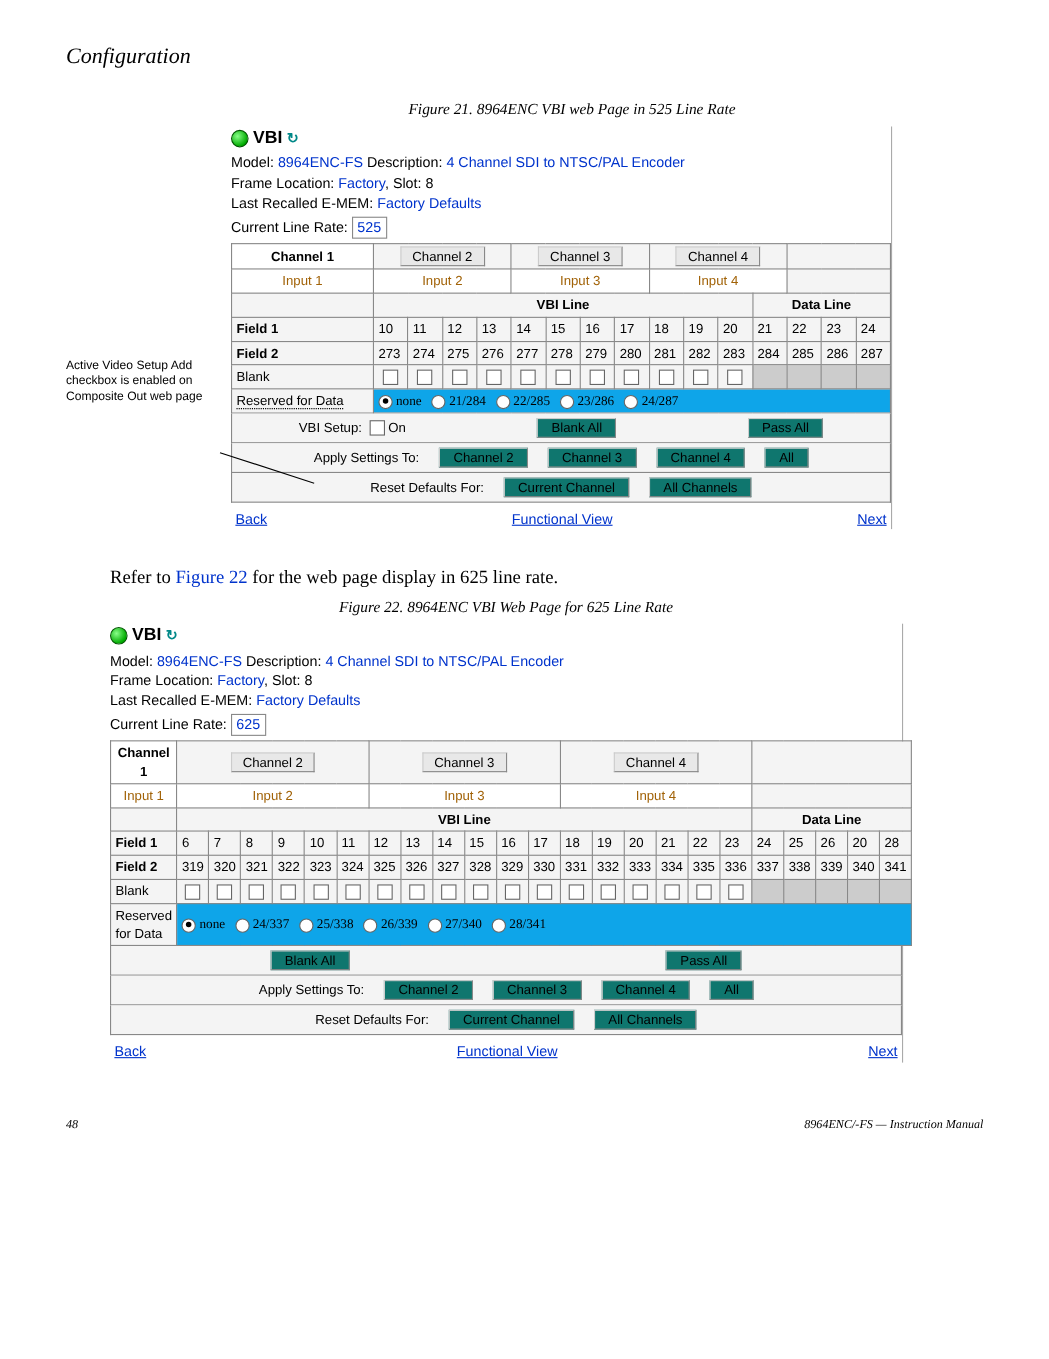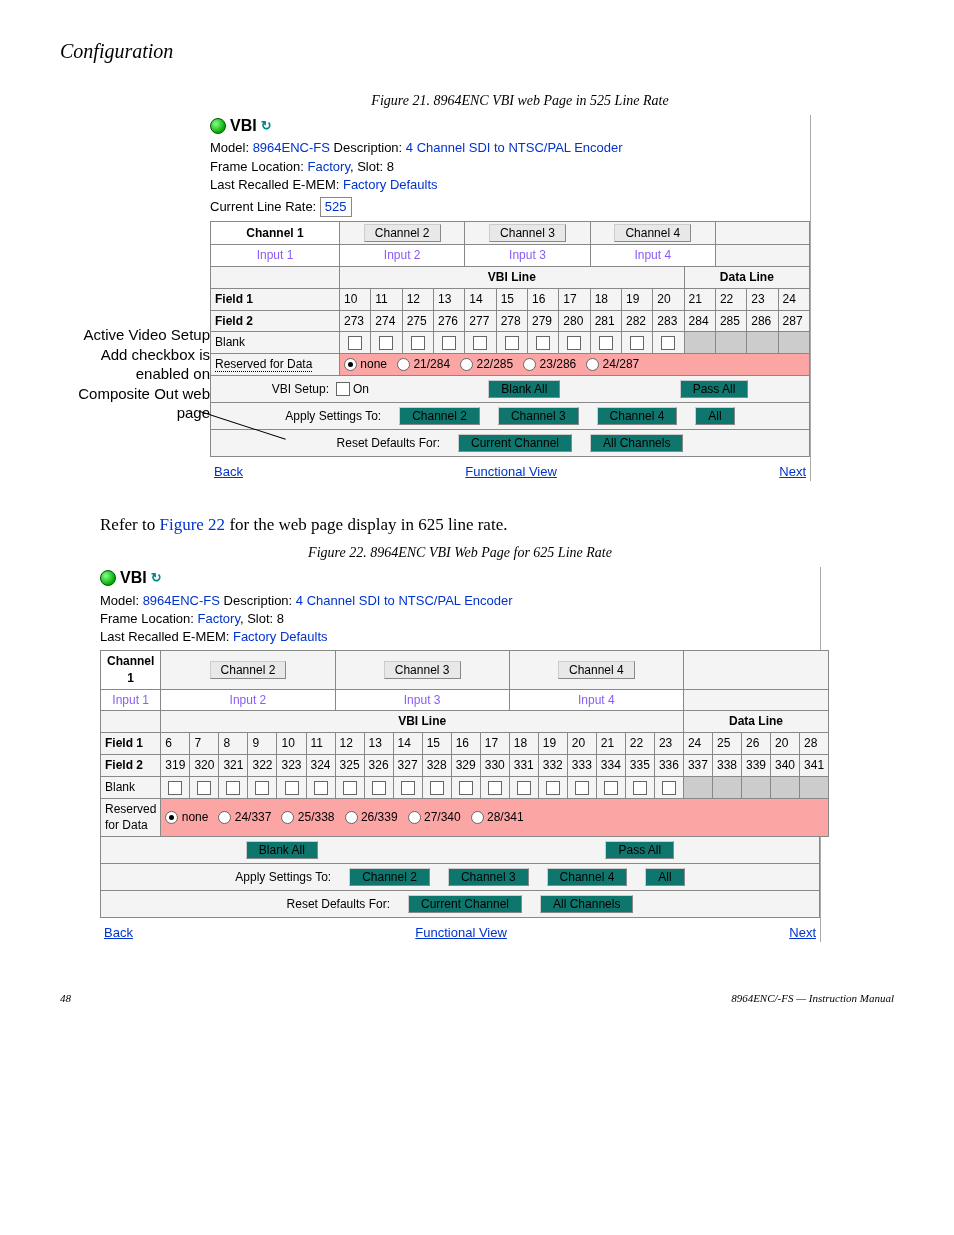--- a/index.html
+++ b/index.html
@@ -21,24 +21,24 @@
     font-size: 14px;
     text-align: center;
     margin: 10px 0 6px 0;
   }
   .fig21-layout {
     display: flex;
     align-items: flex-start;
   }
   .callout {
     font-family: Arial, sans-serif;
-    font-size: 15px;
+    font-size: 11px;
     width: 150px;
     margin-top: 210px;
-    text-align: right;
+    text-align: left;
     line-height: 1.3;
     position: relative;
   }
   .webframe {
     font-family: Arial, sans-serif;
     font-size: 13px;
     line-height: 1.4;
     border-right: 1px solid #aaa;
   }
   .webframe.wide {
@@ -78,36 +78,36 @@
     margin-top: 4px;
     font-size: 12px;
   }
   table.grid td, table.grid th {
     border: 1px solid #888;
     padding: 2px 4px;
     text-align: left;
     vertical-align: middle;
     background: #f4f4f4;
   }
-  table.grid td.white { background: #fca5a5; }
+  table.grid td.white { background: #0ea5e9; font-family: Liberation Serif, serif; }
   .chan-active {
     font-weight: bold;
     background: #fff !important;
   }
   .chan-btn {
     font-family: Arial, sans-serif;
     font-size: 12px;
     padding: 1px 10px;
     background: #e8e8e8;
     border: 1px solid #888;
     border-top-color:#ccc; border-left-color:#ccc;
     color: #000;
   }
   .chan-btn-td { text-align: center !important; }
-  .input-blue { color: #8b5cf6; text-align:center !important; background:#fff !important;}
+  .input-blue { color: #a16207; text-align:center !important; background:#fff !important;}
   .data-shade { background: #ccc !important; }
   .cb {
     width: 12px; height: 12px;
     display: inline-block;
     border: 1px solid #666;
     background: #fff;
     vertical-align: middle;
   }
   .radio {
     width: 11px; height: 11px;
@@ -334,20 +334,23 @@
     <span class="refresh-icon">↻</span>
   </div>
   <div>
     <span>Model: </span><span class="blue">8964ENC-FS</span><span> Description: </span><span class="blue">4 Channel SDI to NTSC/PAL Encoder</span>
   </div>
   <div>
     <span>Frame Location: </span><span class="blue">Factory</span><span>, Slot: </span><span>8</span>
   </div>
   <div>
     <span>Last Recalled E-MEM: </span><span class="blue">Factory Defaults</span>
+  </div>
+  <div style="margin:3px 0;">
+    <span>Current Line Rate: </span><span class="rate-box">625</span>
   </div>
 
   <table class="grid" style="width:100%;">
     <tbody>
         <tr>
       <td class="chan-active" style="text-align:center;">Channel 1</td>
       <td colspan="6" class="chan-btn-td"><button class="chan-btn">Channel 2</button></td>
       <td colspan="6" class="chan-btn-td"><button class="chan-btn">Channel 3</button></td>
       <td colspan="6" class="chan-btn-td"><button class="chan-btn">Channel 4</button></td>
       <td colspan="5"></td>

